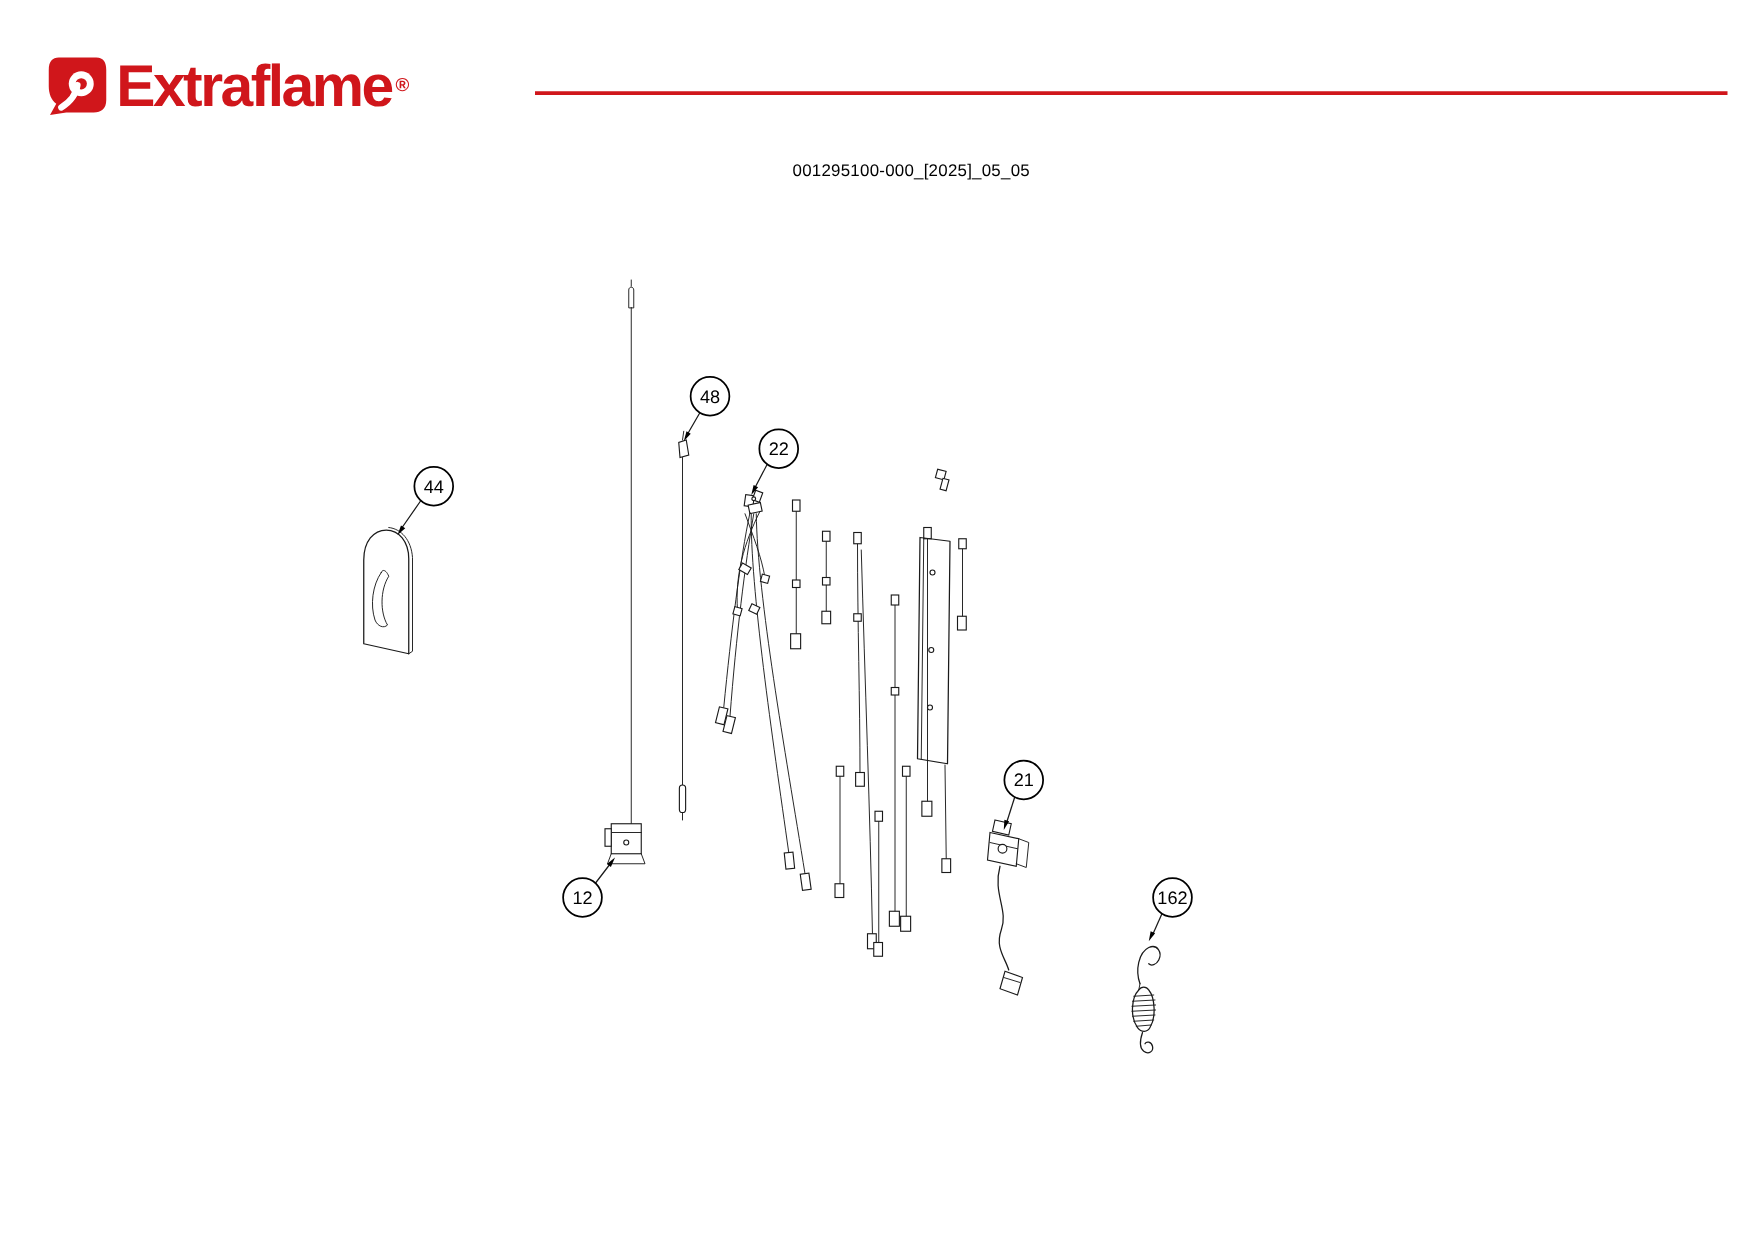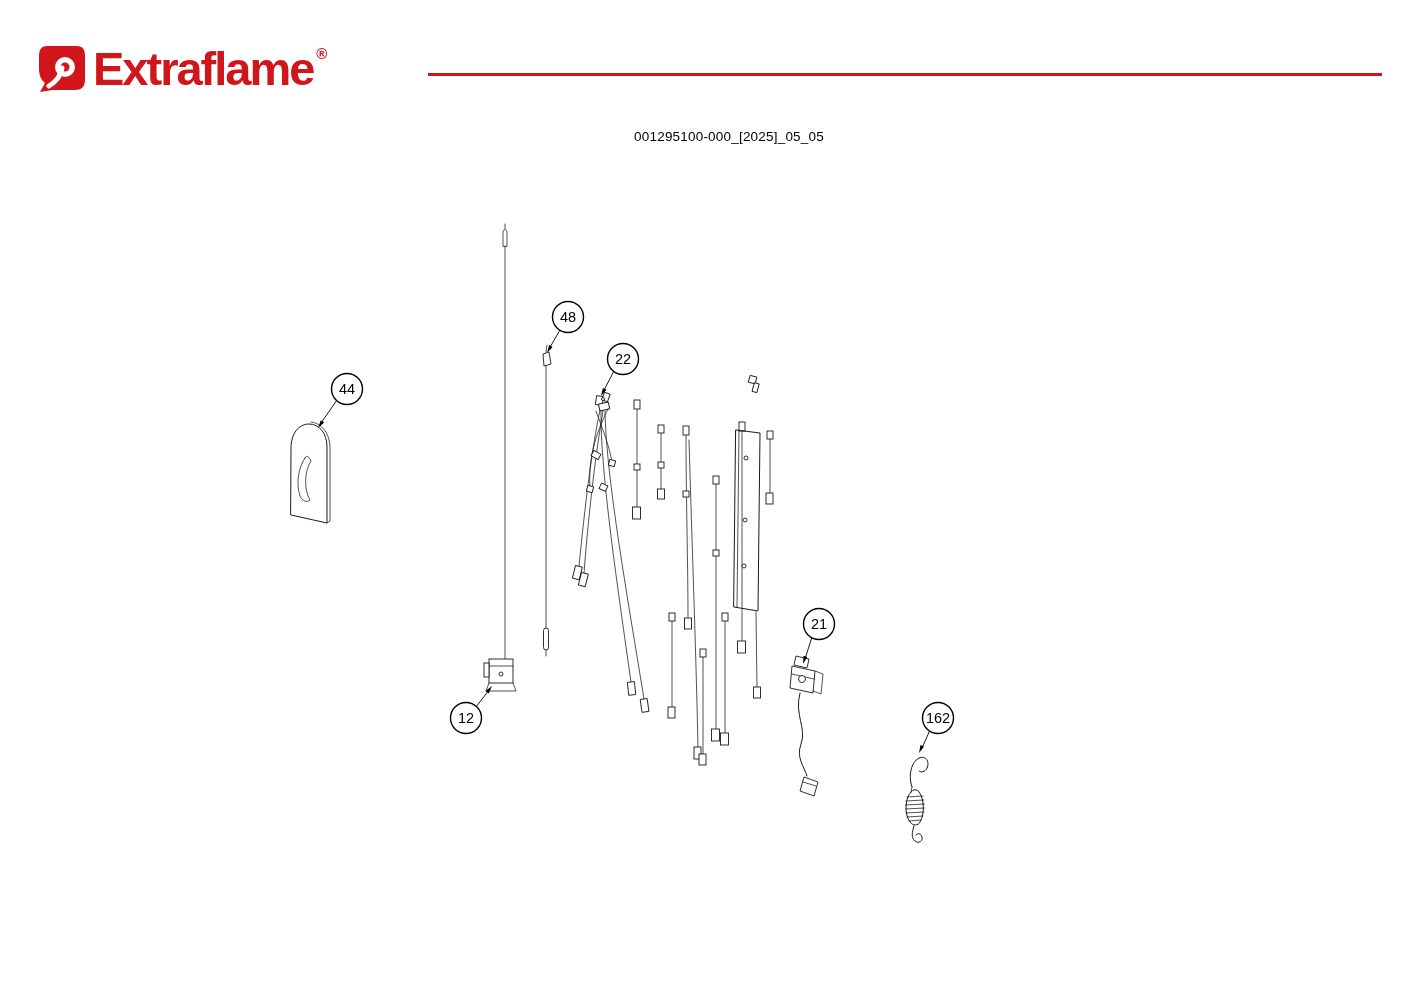--- a/index.html
+++ b/index.html
@@ -11,21 +11,21 @@
     font-family: "Liberation Sans", sans-serif;
     overflow: hidden;
   }
 
   
   .brand {
     position: absolute;
     left: 36px;
     top: 44px;
     display: flex;
-    align-items: flex-start;
+    align-items: center;
   }
   .brand-mark { width: 52px; height: 50px; margin-right: 5px; }
   .brand-text {
     color: #d0161b;
     font-size: 47px;
     font-weight: bold;
     letter-spacing: -2px;
     line-height: 50px;
     white-space: nowrap;
   }

